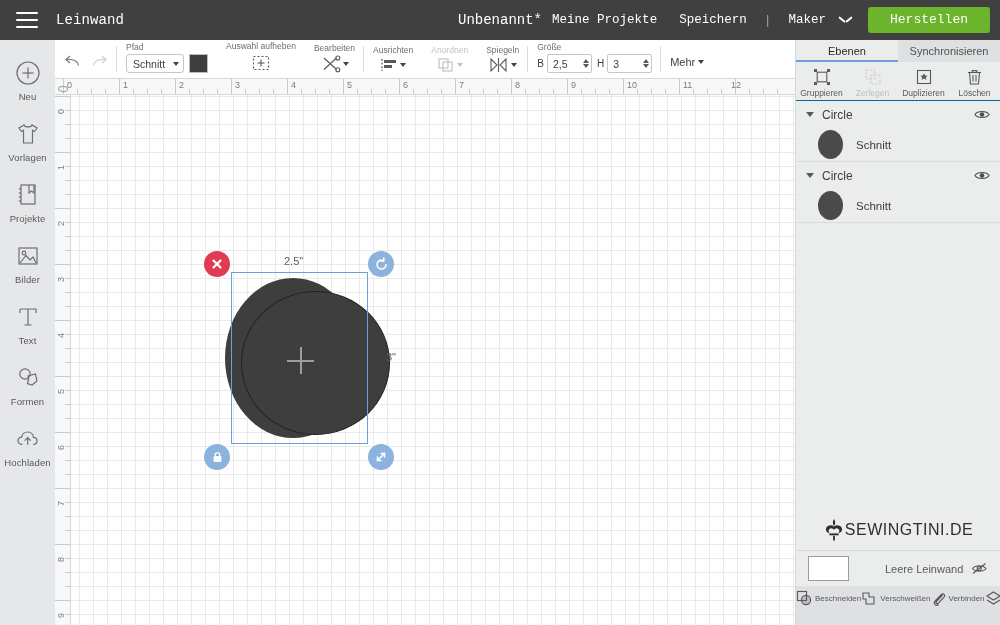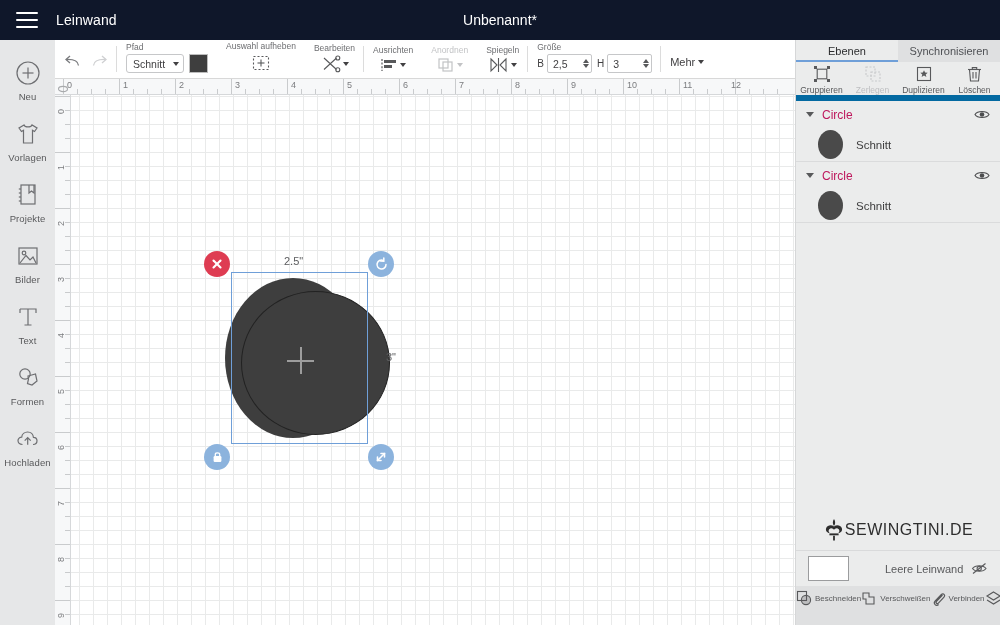--- a/index.html
+++ b/index.html
@@ -185,34 +185,34 @@
     display: flex; flex-direction: column;
   }
   .rtabs { display: flex; height: 22px; background: #dfe0e1; }
   .rtab {
     flex: 1; text-align: center; font-size: 11px; color: #4f5155;
     line-height: 22px; cursor: pointer; background: #dfe0e1;
   }
   .rtab.active { background: #ebecec; border-bottom: 2px solid #6f9fd8; color: #2b2c2e; }
   .ractions {
     display: flex; height: 39px; background: #ebecec;
-    border-bottom: 6px solid #0369a1; align-items: flex-end; padding-top: 3px;
+    border-bottom: 1px solid #0369a1; align-items: center; padding-top: 3px;
   }
   .ract { flex: 1; display: flex; flex-direction: column; align-items: center; gap: 2px; cursor: pointer; }
   .ract span { font-size: 8.5px; color: #58595b; }
   .ract.dis span { color: #bdbec0; }
   .ract svg { display:block; }
 
   .layers { flex: 1; overflow: hidden; }
   .layer-group { border-bottom: 1px solid #dadbdc; background: #ebecec; }
   .layer-head {
     display: flex; align-items: center; height: 27px; padding: 0 10px; cursor: pointer;
   }
   .caret { width:0;height:0;border-left:4.5px solid transparent;border-right:4.5px solid transparent;border-top:5px solid #58595b; margin-right: 8px; }
-  .layer-title { font-size: 12px; color: #be185d; flex: 1; }
+  .layer-title { font-size: 12px; color: #404040; flex: 1; }
   .eye { cursor: pointer; }
   .layer-child { display: flex; align-items: center; height: 33px; padding-left: 22px; cursor: pointer; }
   .thumb { width: 25px; height: 29px; border-radius: 50%; background: #4a4a4a; }
   .child-lbl { font-size: 11.5px; color: #404041; margin-left: 13px; }
 
   .watermark {
     height: 40px; display: flex; align-items: center; justify-content: center;
     gap: 0; background: #ebecec;
   }
   .wm-text { font-size: 16px; color: #2e2e2e; letter-spacing: .5px; font-family: "Liberation Sans", sans-serif; }
@@ -231,28 +231,36 @@
   .rb { flex: 1; display: flex; flex-direction: row; align-items: center; gap: 2px; cursor: pointer; }
   .rb span { font-size: 8px; color: #58595b; white-space: nowrap; }
   .rb.dis span { color: #b9babc; }
   .rb svg { display:block; }
 </style>
 </head>
 <body>
 
 <div id="app">
 
-  <div class="topbar" style="background: #0f172a;">
+  <div class="topbar" style="background: #404040; font-family: Liberation Mono, monospace;">
     <div class="hamburger">
       <span></span>
         <span></span>
         <span></span>
     </div>
     <div class="tb-canvas-label">Leinwand</div>
     <div class="tb-title">Unbenannt*</div>
+    <div class="tb-right">
+      <div class="tb-link">Meine Projekte</div>
+      <div class="tb-link">Speichern</div>
+      <div class="tb-sep">|</div>
+      <div class="tb-machine">Maker</div>
+      <div class="chev-wide"></div>
+      <div class="btn-make" style="background: rgb(108, 180, 44);">Herstellen</div>
+    </div>
   </div>
 
   <div class="rail">
     <div class="rail-item">
       <div class="rail-ico">
         <svg width="26" height="26" viewBox="0 0 26 26" fill="none" stroke="#6d6e71" stroke-width="1.2">
           <circle cx="13" cy="13" r="11"></circle>
             <line x1="13" y1="7.5" x2="13" y2="18.5"></line>
             <line x1="7.5" y1="13" x2="18.5" y2="13"></line>
         </svg>

